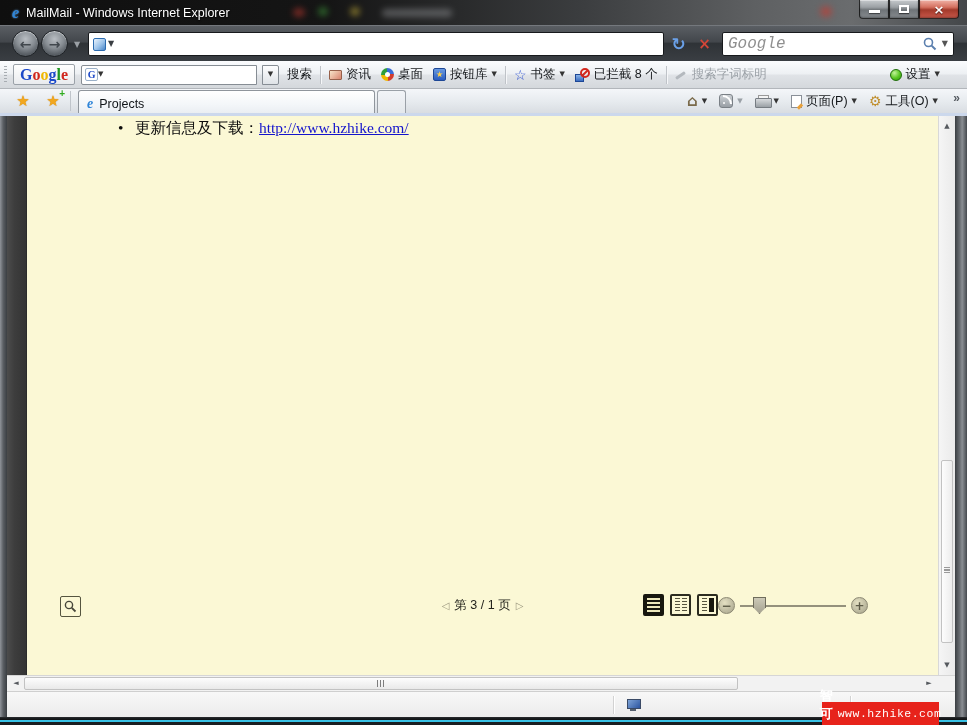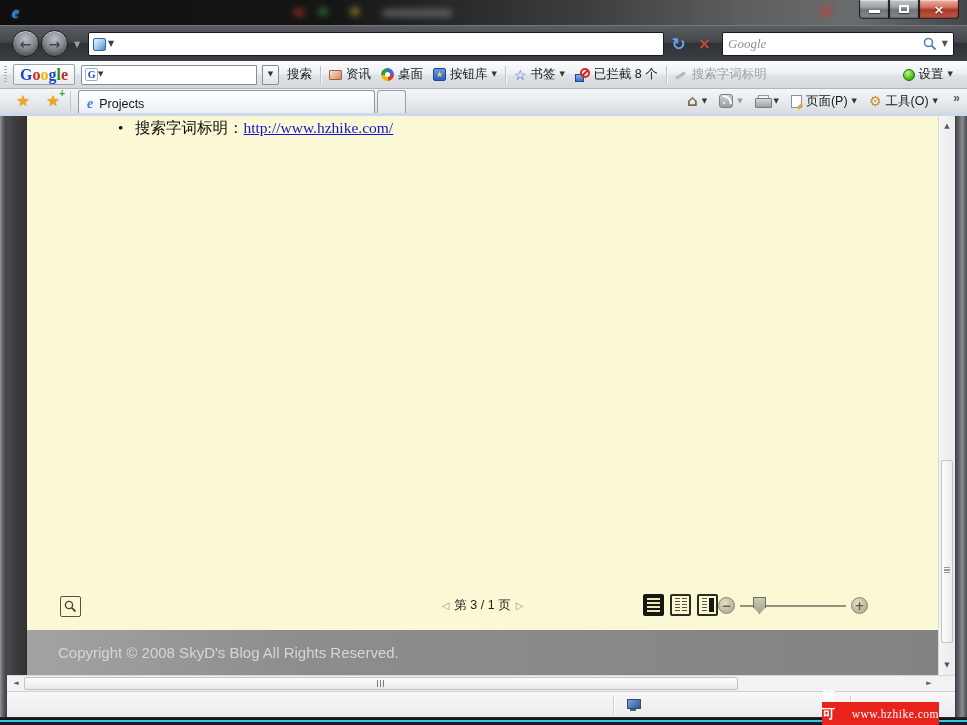--- a/index.html
+++ b/index.html
@@ -49,22 +49,22 @@
   .addr input{flex:1;min-width:0;border:none;outline:none;background:transparent;font-size:12.5px;color:#000;
     font-family:"Liberation Sans",sans-serif;padding:0 3px;}
   .dd{font-size:7px;color:#333;font-family:"DejaVu Sans",sans-serif;line-height:1;}
   .addr-dd{font-size:8px;color:#3a3e43;padding:0 2px;}
   .navbtn{position:absolute;top:6px;width:25px;height:24px;display:flex;align-items:center;justify-content:center;
     font-family:"DejaVu Sans",sans-serif;font-weight:bold;}
   .btn-refresh{left:666px;color:#6aa0e8;font-size:17px;}
   .btn-stop{left:692px;color:#d24638;font-size:15px;}
   .search{position:absolute;left:722px;top:6px;width:232px;height:24px;background:#fff;border:1px solid #17191c;
     border-radius:2px;display:flex;align-items:center;padding:0 5px;}
-  .search input{flex:1;min-width:0;border:none;outline:none;background:transparent;font-size:13px;
-    font-family:Liberation Serif, serif;}
+  .search input{flex:1;min-width:0;border:none;outline:none;background:transparent;font-size:16px;
+    font-family:Liberation Mono, monospace;}
   .search input::placeholder{font-style:italic;color:#8f8f8f;}
   .search-dd{font-size:8px;color:#555;padding-left:5px;font-family:"DejaVu Sans",sans-serif;}
 
   
   .gbar{position:absolute;left:0;top:61px;width:967px;height:28px;
     background:linear-gradient(180deg,#fbfcfe 0%,#edf0f3 48%,#e0e3e7 52%,#d4d8dc 100%);
     border-bottom:1px solid #b2b6bb;display:flex;align-items:center;gap:6px;padding:0 8px 0 4px;
     font-size:12.5px;color:#15181b;}
   .grip{width:3px;height:18px;background:repeating-linear-gradient(180deg,#a7acb1 0 1px,transparent 1px 3px);}
   .glogo{height:21px;padding:0 6px;background:linear-gradient(180deg,#ffffff,#e9ebee);border:1px solid #9aa1a8;
@@ -93,21 +93,21 @@
     background:linear-gradient(180deg,#8ab4e8,#3a6cc0);}
   .ib-ban{position:absolute;right:0;top:0;width:10px;height:10px;border:2px solid #d3281e;border-radius:50%;}
   .ib-ban::after{content:"";position:absolute;left:-1px;top:2px;width:8px;height:2px;background:#d3281e;transform:rotate(-45deg);}
   .ico-pencil{position:relative;width:13px;height:12px;flex:none;}
   .ico-pencil::before{content:"";position:absolute;left:0;top:5px;width:11px;height:3px;background:#b4b9be;
     transform:rotate(-35deg);border-radius:1px;}
   .muted{color:#9aa0a6;}
   .gspacer{flex:1;}
   .ico-green{width:12px;height:12px;border-radius:50%;border:1px solid #1e6e08;flex:none;
     background:radial-gradient(circle at 35% 30%,#c2f39a 0%,#58c621 55%,#2f9310 100%);}
-  .g-settings{margin-right:4px;justify-content:center;}
+  .g-settings{margin-right:17px;justify-content:center;}
 
   
   .tabrow{position:absolute;left:0;top:89px;width:967px;height:24px;
     background:linear-gradient(180deg,#f4f6f9 0%,#e6eaee 55%,#d9dde2 100%);}
   .tab-underline{position:absolute;left:0;top:113px;width:967px;height:3px;background:#ccd8ec;}
   .favbtn{position:absolute;top:1px;width:26px;height:22px;display:flex;align-items:center;justify-content:center;}
   .fb1{left:10px;} .fb2{left:40px;}
   .star-gold{color:#f2a71f;font-size:15px;text-shadow:0 0 1px #b87708;font-family:"DejaVu Sans",sans-serif;line-height:1;}
   .add-plus{position:absolute;right:1px;top:-2px;color:#2faa1f;font-size:10px;font-weight:bold;text-shadow:0 0 1px #fff;}
   .t-sep{position:absolute;left:70px;top:2px;width:1px;height:20px;background:#c0c5cb;}
@@ -206,34 +206,35 @@
     font-size:12.5px;color:#15181b;}
   .frame-l{position:absolute;left:0;top:116px;width:7px;height:601px;
     background:linear-gradient(90deg,#90949a 0%,#5b5f64 45%,#3a3e42 100%);}
   .frame-r{position:absolute;left:955px;top:116px;width:12px;height:601px;
     background:linear-gradient(90deg,#3a3e42 0%,#6a6e73 40%,#8a8e93 60%,#45494e 100%);}
   .bottomedge{position:absolute;left:0;top:717px;width:967px;height:8px;
     background:linear-gradient(180deg,#2a2d30 0,#121416 2px,#121416 3px,#38c2e6 3px,#38c2e6 5px,#1a1d20 5px,#1a1d20 8px);}
   .watermark{position:absolute;left:822px;top:702px;width:117px;height:23px;background:#e7231b;z-index:10;
     display:flex;align-items:center;justify-content:center;gap:5px;}
   .wm-site{color:#fff;font-weight:bold;font-size:13px;}
-  .wm-url{color:#fff;font-size:11.5px;font-family:Liberation Serif, serif;letter-spacing:.5px;}
+  .wm-url{color:#fff;font-size:11.5px;font-family:Liberation Mono, monospace;letter-spacing:.5px;}
 </style>
 </head>
 <body>
 
 <div class="win">
 
   <div class="titlebar">
     <div class="blob b1"></div>
     <div class="blob b2"></div>
     <div class="blob b3"></div>
     <div class="blob b4"></div>
     <div class="blob b5"></div>
     <span class="ie-e tb-ico">e</span>
+    <span class="tb-title">MailMail - Windows Internet Explorer</span>
     <div class="winbtns">
       <div class="wb wb-min">
           <div class="g-min"></div>
         </div>
       <div class="wb wb-res">
           <div class="g-res"></div>
         </div>
       <div class="wb wb-close">
           <span class="g-close">×</span>
         </div>
@@ -370,21 +371,21 @@
     </div>
     <span class="overflow">»</span>
   </div>
   <div class="tab-underline"></div>
 
   <div class="viewport">
     <div class="darkstrip"></div>
     <div class="page">
       <div class="doc">
         <div class="doc-l1">
-          <span class="bullet">•</span><span>搜索字词标明：</span><a class="lnk">http://www.hzhike.com/</a>
+          <span class="bullet">•</span><span>更新信息及下载：</span><a class="lnk">http://www.hzhike.com/</a>
         </div>
       </div>
 
       <div class="magbtn">
         <svg width="13" height="13" viewBox="0 0 13 13">
           <circle cx="5" cy="5" r="3.6" fill="none" stroke="#46463a" stroke-width="1.4"></circle>
           <line x1="7.8" y1="7.8" x2="11.5" y2="11.5" stroke="#46463a" stroke-width="1.8"></line>
         </svg>
       </div>
 
@@ -414,23 +415,20 @@
           </div>
         <div class="ztrack">
           <div class="zline"></div>
           <div class="zthumb"></div>
         </div>
         <div class="zbtn">
             <span>+</span>
           </div>
       </div>
 
-      <div class="footer">
-        <span>Copyright © 2008 SkyD's Blog All Rights Reserved.</span>
-      </div>
     </div>
 
     <div class="vscroll">
       <div class="sbtn vs-up">
           <span>▲</span>
         </div>
       <div class="vthumb">
           <div class="vgrip"></div>
         </div>
       <div class="sbtn vs-down">

